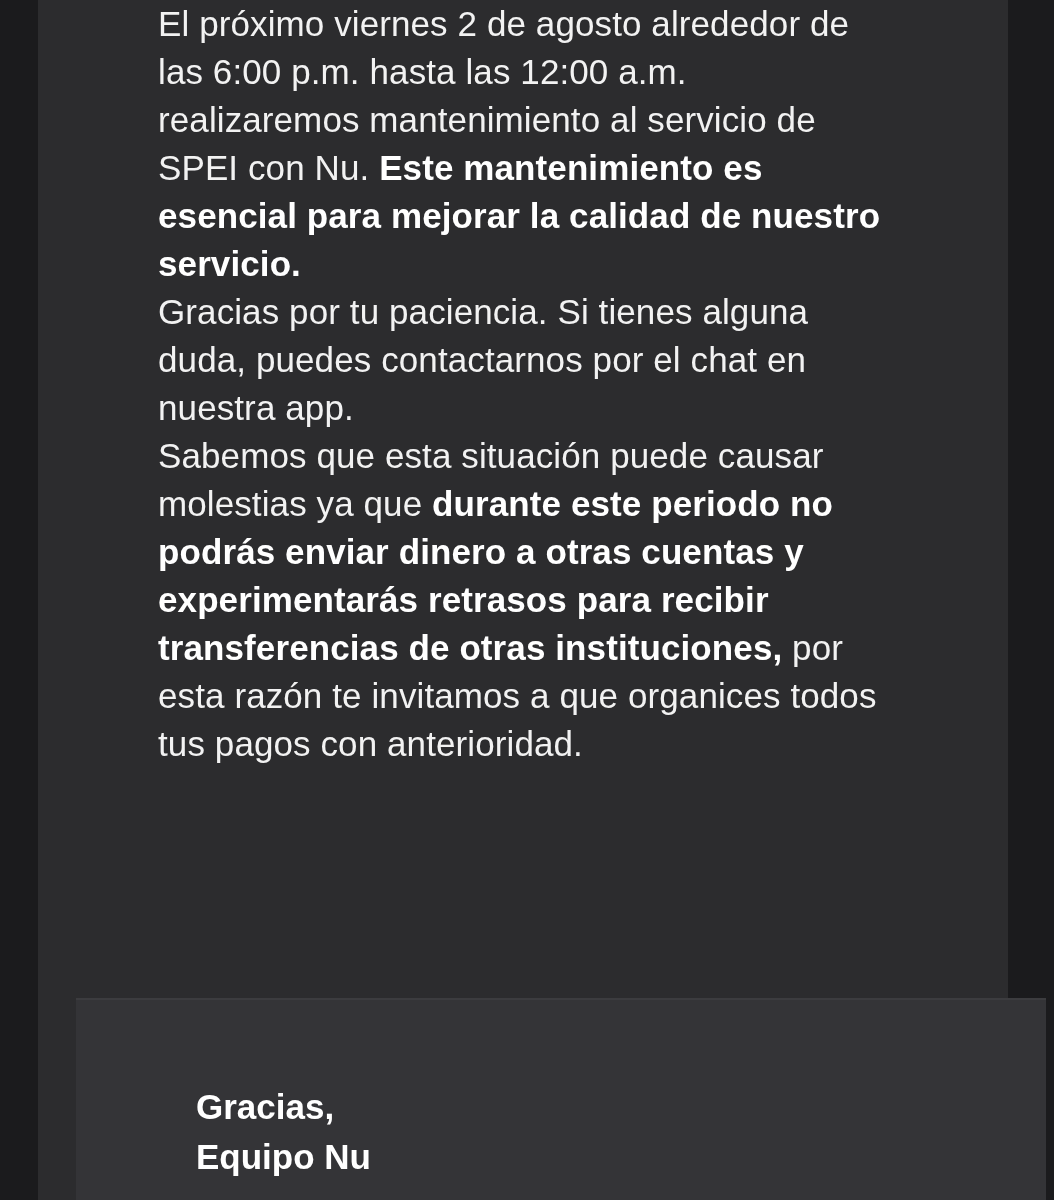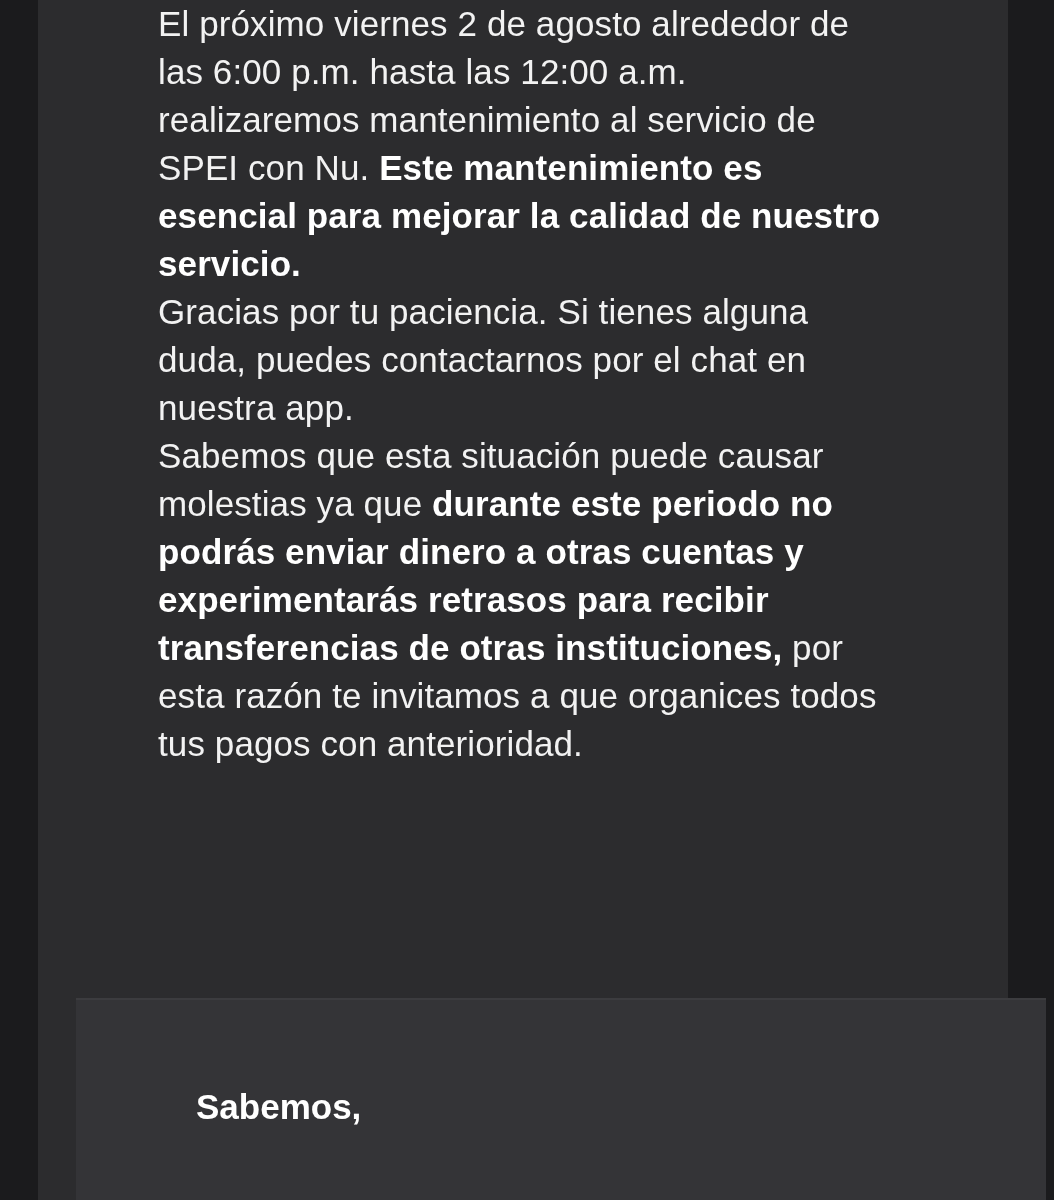--- a/index.html
+++ b/index.html
@@ -117,18 +117,19 @@
       <p class="para para-1"><span>El próximo viernes 2 de agosto alrededor de las 6:00 p.m. hasta las 12:00 a.m. realizaremos mantenimiento al servicio de SPEI con Nu. </span><span class="bold">Este mantenimiento es esencial para mejorar la calidad de nuestro servicio.</span></p>
 
       <p class="para para-3"><span>Gracias por tu paciencia. Si tienes alguna duda, puedes contactarnos por el chat en nuestra app.</span></p>
 
       <p class="para para-2"><span>Sabemos que esta situación puede causar molestias ya que </span><span class="bold">durante este periodo no podrás enviar dinero a otras cuentas y experimentarás retrasos para recibir transferencias de otras instituciones,</span><span> por esta razón te invitamos a que organices todos tus pagos con anterioridad.</span></p>
 
     </div>
 
     <div class="divider-zone">
       <div class="signature">
-        <span class="sig-line">Sabemos,</span>
+        <span class="sig-line">Gracias,</span>
+        <span class="sig-line">Equipo Nu</span>
       </div>
     </div>
 
   </div>
 </div>
 
 </body></html>

